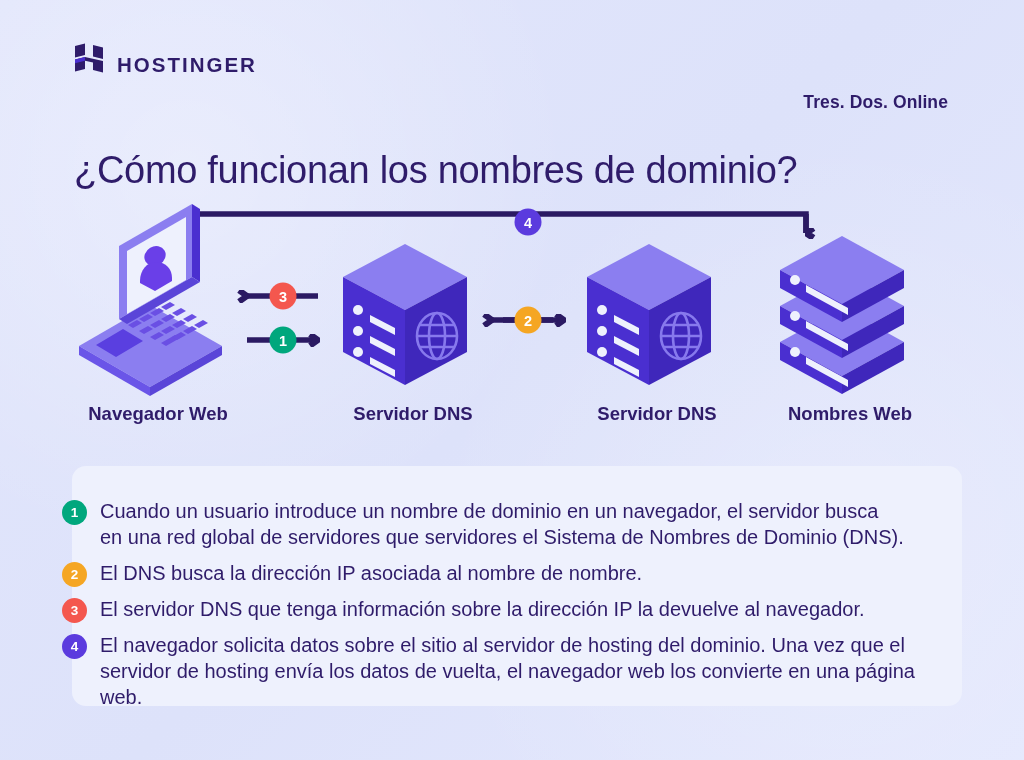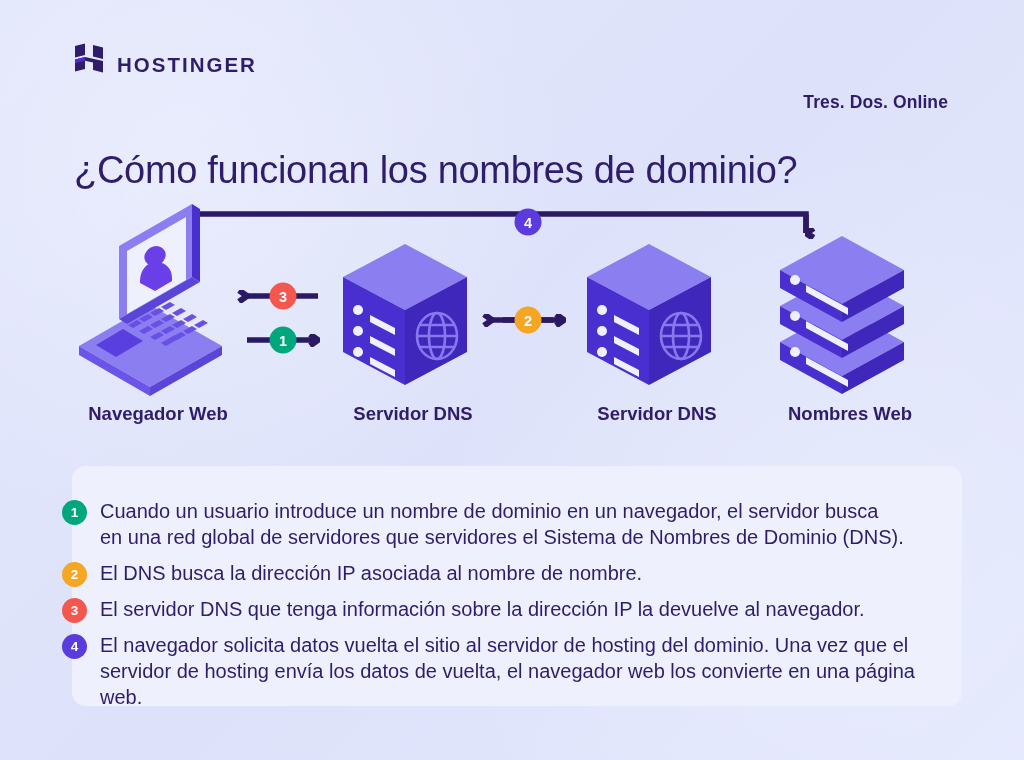--- a/index.html
+++ b/index.html
@@ -338,19 +338,19 @@
     </div>
 
     <div class="legend-item" style="top:130px;">
       <span class="badge" style="background:#f4574e;">3</span>
       <span class="legend-text">El servidor DNS que tenga información sobre la dirección IP la devuelve al navegador.</span>
     </div>
 
     <div class="legend-item" style="top:166px;">
       <span class="badge" style="background:#5b3bde;">4</span>
       <span class="legend-text">
-        <span>El navegador solicita datos vuelta el sitio al servidor de hosting del dominio. Una vez que el</span>
+        <span>El navegador solicita datos sobre el sitio al servidor de hosting del dominio. Una vez que el</span>
         <span class="l2">servidor de hosting envía los datos de vuelta, el navegador web los convierte en una página web.</span>
       </span>
     </div>
 
   </div>
 </div>
 
 </body></html>

